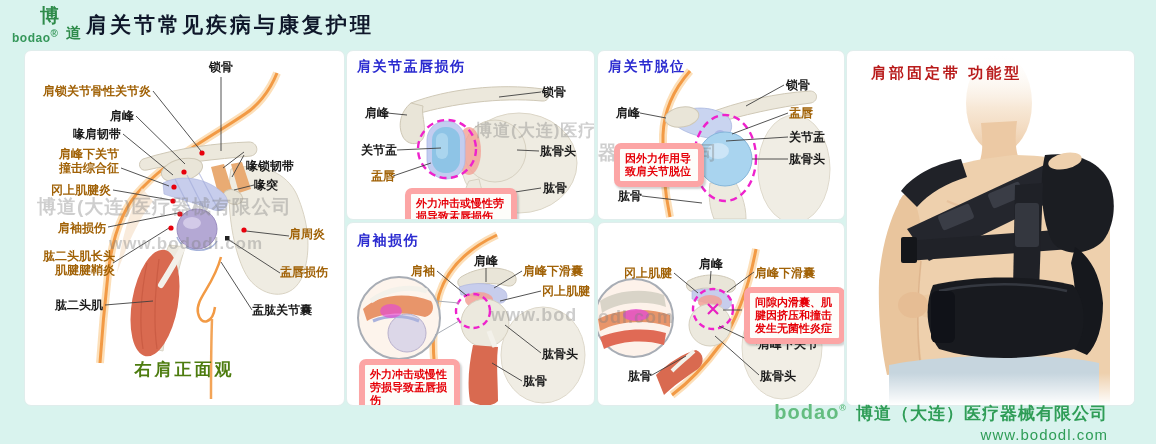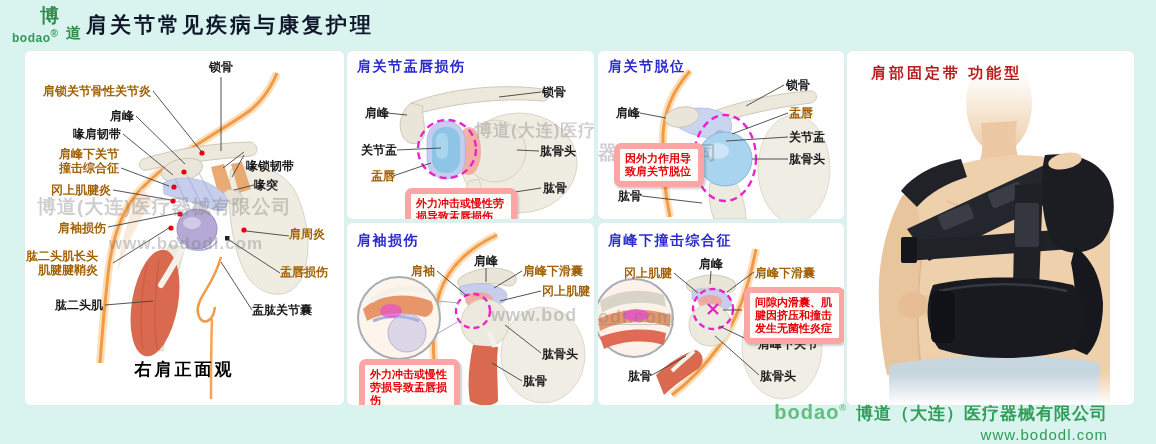--- a/index.html
+++ b/index.html
@@ -8,21 +8,21 @@
   .panel{position:absolute;background:#fff;border:1px solid #e0edec;border-radius:7px;overflow:hidden;}
   .art{position:absolute;left:0;top:0;}
   .ptitle{position:absolute;font-size:14px;font-weight:bold;color:#2b2bd0;letter-spacing:1.5px;white-space:nowrap;}
   .lbl{position:absolute;font-size:12px;line-height:14px;color:#1b1b1b;white-space:nowrap;font-weight:bold;}
   .lbl.red{color:#a16207;}
   .lbl.wrap{white-space:normal;}
   .note{position:absolute;font-size:11px;line-height:13px;color:#e60008;font-weight:bold;
         background:#fdfdfa;border:6px solid #fca5a5;border-radius:7px;padding:3px 5px;
         box-shadow:1.5px 2px 2px rgba(80,80,80,.25);}
   .wm{position:absolute;color:rgba(125,125,125,.38);font-weight:bold;white-space:nowrap;letter-spacing:1px;}
-  .caption{position:absolute;width:100%;text-align:center;font-size:17px;font-weight:bold;color:#000000;letter-spacing:3px;}
+  .caption{position:absolute;width:100%;text-align:center;font-size:17px;font-weight:bold;color:#4d7c0f;letter-spacing:3px;}
   
   #hdr-title{position:absolute;left:86px;top:11px;font-size:21px;font-weight:bold;color:#0f172a;letter-spacing:3px;}
   #hdr-logo{position:absolute;left:8px;top:2px;width:78px;height:46px;color:#2e8b4a;}
   #hdr-logo .l-top{position:absolute;left:32px;top:1px;font-size:19px;font-weight:bold;}
   #hdr-logo .l-script{position:absolute;left:4px;top:26px;font-size:12px;font-weight:bold;letter-spacing:.5px;color:#35975a;}
   #hdr-logo .l-side{position:absolute;left:58px;top:22px;font-size:15px;font-weight:bold;}
   
   #footer{position:absolute;right:48px;top:401px;text-align:right;color:#2f9d57;}
   #footer .row1{display:flex;align-items:baseline;justify-content:flex-end;gap:9px;}
   #footer .f-logo{font-size:20px;font-weight:bold;color:#64bd80;letter-spacing:1px;}
@@ -82,21 +82,21 @@
       </g>
     </svg>
     <span class="wm" style="left:12px;top:143px;font-size:19px;">博道(大连)医疗器械有限公司</span>
     <span class="wm" style="left:84px;top:183px;font-size:17px;">www.bododl.com</span>
     <span class="lbl red" style="right:193px;top:33px;">肩锁关节骨性关节炎</span>
     <span class="lbl" style="right:210px;top:58px;">肩峰</span>
     <span class="lbl" style="right:223px;top:76px;">喙肩韧带</span>
     <span class="lbl red wrap" style="right:225px;top:96px;width:62px;text-align:right;">肩峰下关节撞击综合征</span>
     <span class="lbl red" style="right:233px;top:132px;">冈上肌腱炎</span>
     <span class="lbl red" style="right:238px;top:170px;">肩袖损伤</span>
-    <span class="lbl red wrap" style="right:246px;top:198px;width:74px;text-align:right;">肱二头肌长头肌腱腱鞘炎</span>
+    <span class="lbl red wrap" style="right:229px;top:198px;width:74px;text-align:right;">肱二头肌长头肌腱腱鞘炎</span>
     <span class="lbl" style="right:241px;top:247px;">肱二头肌</span>
     <span class="lbl" style="left:184px;top:9px;">锁骨</span>
     <span class="lbl" style="left:221px;top:108px;">喙锁韧带</span>
     <span class="lbl" style="left:229px;top:127px;">喙突</span>
     <span class="lbl red" style="left:264px;top:176px;">肩周炎</span>
     <span class="lbl red" style="left:255px;top:214px;">盂唇损伤</span>
     <span class="lbl" style="left:227px;top:252px;">盂肱关节囊</span>
     <div class="caption" style="top:307px;">右肩正面观</div>
   </div>
 
@@ -200,22 +200,21 @@
       <path d="M110,81 L120,91 M120,81 L110,91" stroke="#e820c0" stroke-width="2.2"></path>
       <g>
         <circle cx="36" cy="95" r="39" fill="#fdf2ea" stroke="#a8adb5" stroke-width="2"></circle>
         <path d="M2,78 C16,68 44,64 66,72 L68,84 C46,76 18,80 4,90 Z" fill="#d9d4c8"></path>
         <path d="M0,96 C20,86 50,84 72,92 L72,104 C50,96 20,98 2,108 Z" fill="#e8956a"></path>
         <path d="M2,114 C22,106 48,104 68,110 L66,122 C46,116 22,118 6,126 Z" fill="#e06a55"></path>
         <ellipse cx="38" cy="92" rx="13" ry="6" fill="#e44fd0" opacity="0.8"></ellipse>
       </g>
       <path class="ld" d="M76,50 L100,70 M113,48 L112,61 M156,49 L129,69 M144,87 L125,87 M159,121 L121,103 M161,152 L117,113 M54,152 L88,133"></path>
     </svg>
-    <span class="wm" style="left:0px;top:84px;font-size:18px;text-decoration:underline;">odl.com</span>
-    <div class="ptitle" style="left:10px;top:9px;">肩峰下撞击综合征</div>
+    <span class="wm" style="left:0px;top:84px;font-size:18px;">odl.com</span>
     <span class="lbl red" style="left:26px;top:43px;">冈上肌腱</span>
     <span class="lbl" style="left:101px;top:34px;">肩峰</span>
     <span class="lbl red" style="left:157px;top:43px;">肩峰下滑囊</span>
     <span class="lbl" style="left:160px;top:114px;">肩峰下关节</span>
     <span class="lbl" style="left:162px;top:146px;">肱骨头</span>
     <span class="lbl" style="left:30px;top:146px;">肱骨</span>
     <div class="note" style="left:146px;top:64px;width:79px;">间隙内滑囊、肌腱因挤压和撞击发生无菌性炎症</div>
   </div>
 
   <div class="panel" style="left:846px;top:50px;width:287px;height:354px;">

